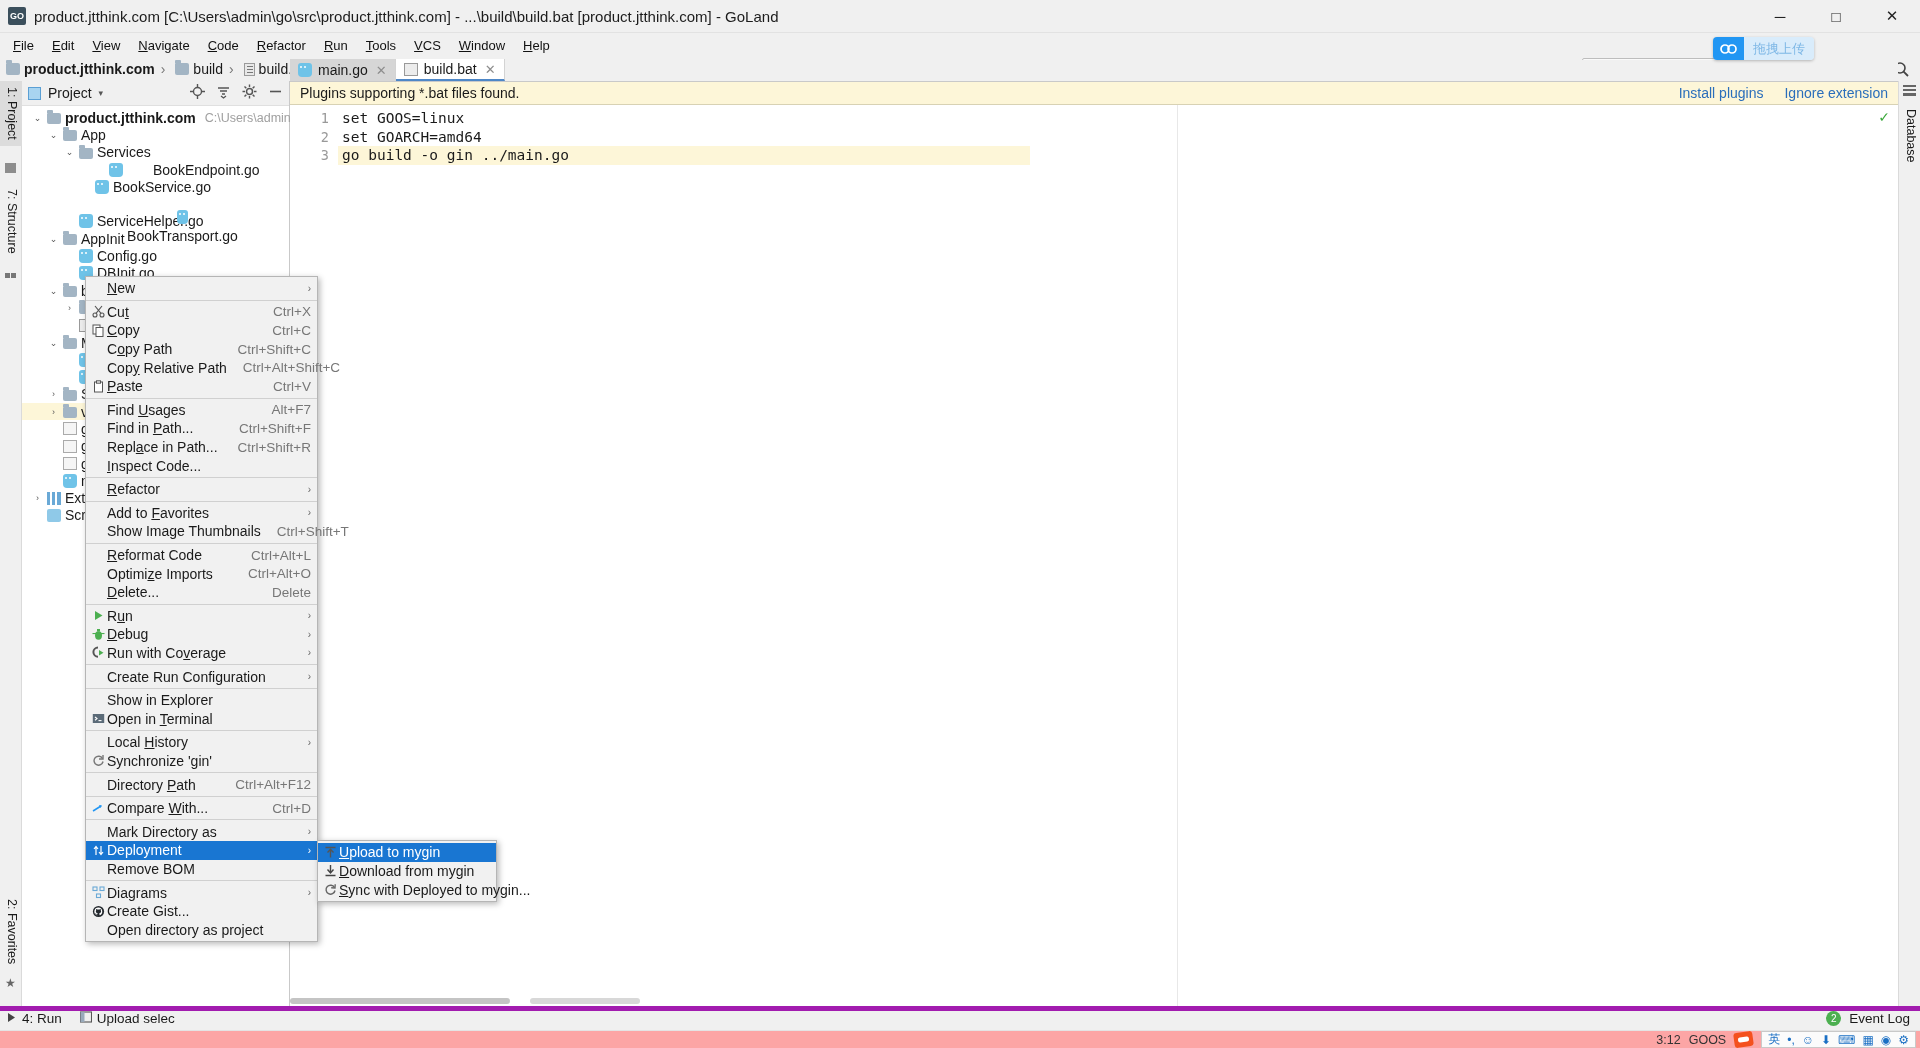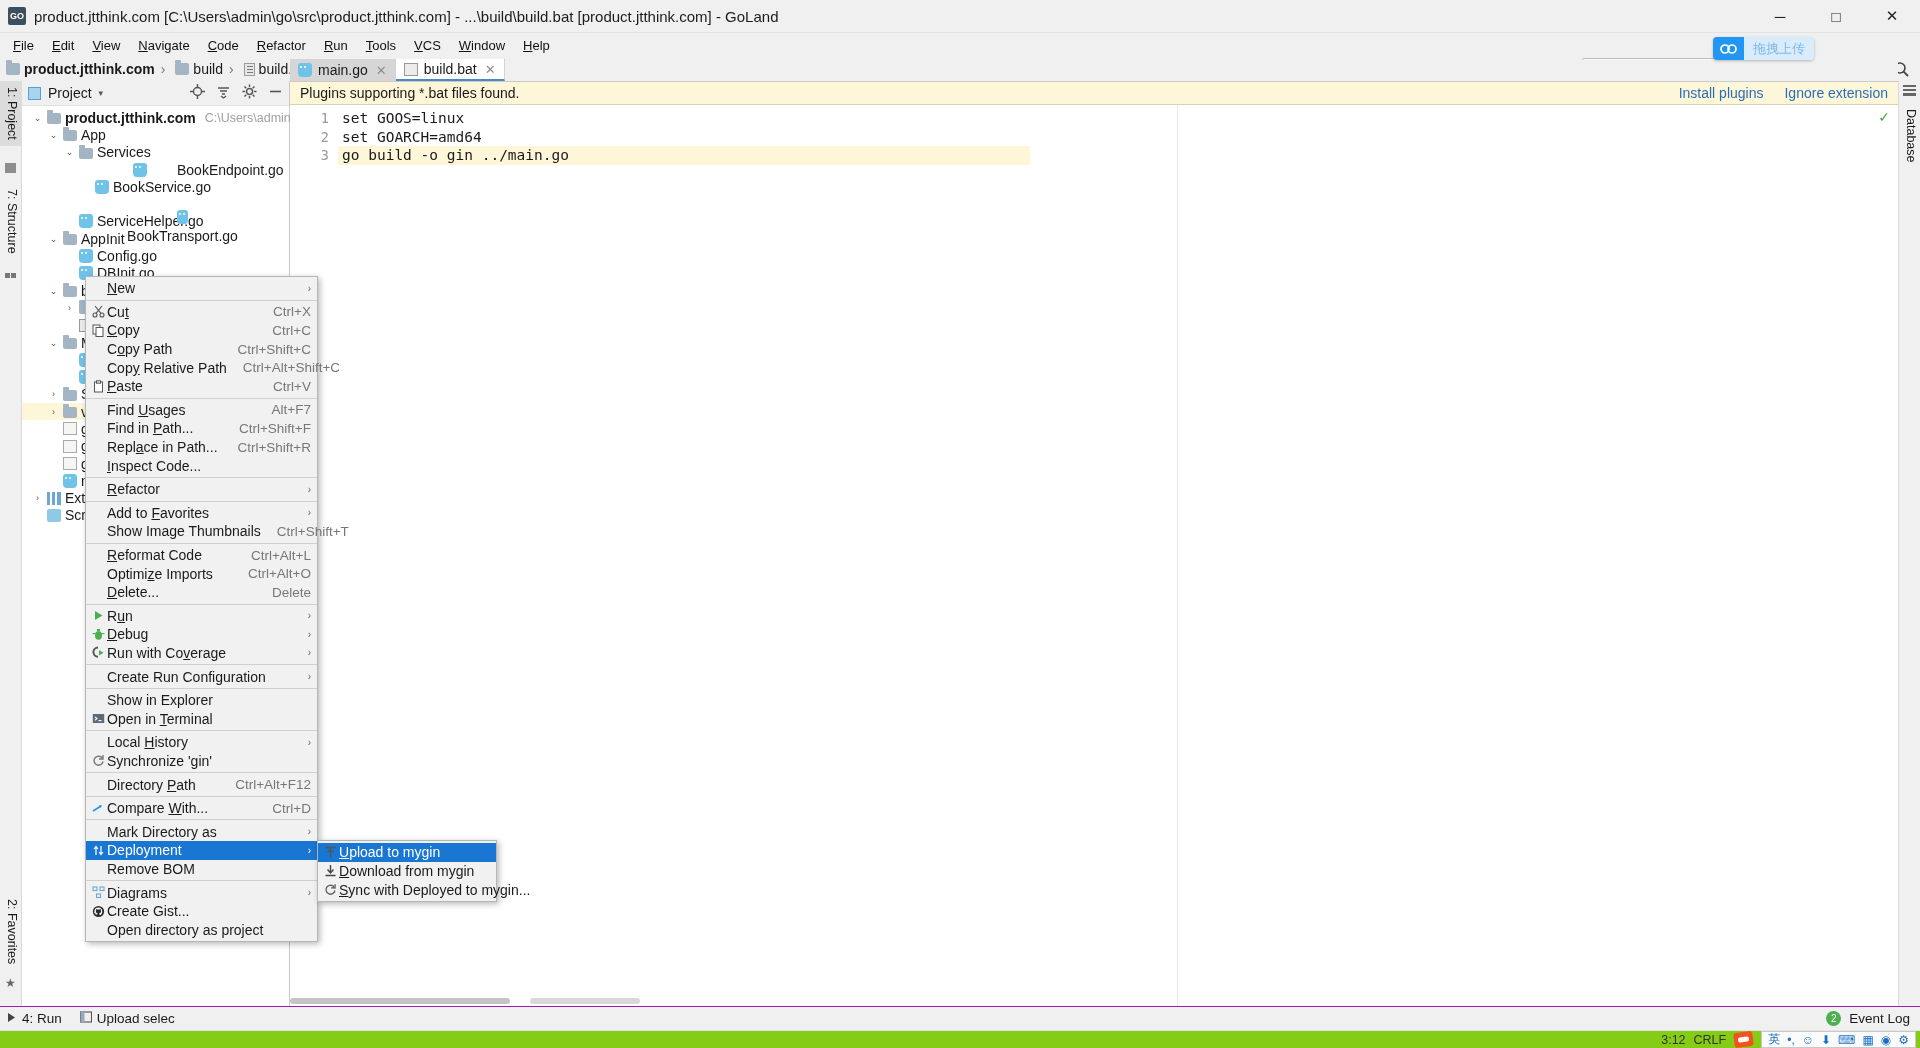--- a/index.html
+++ b/index.html
@@ -230,32 +230,32 @@
 
   .submenu {
     position: absolute; left: 318px; top: 765px; width: 180px;
     background: #f1f1f1; border: 1px solid #b5b5b5; z-index: 55;
     box-shadow: 2px 2px 6px rgba(0,0,0,.28); padding: 2px 0; font-size: 14px;
   }
 
   
   .bottombar {
     position: absolute; left: 0; right: 0; bottom: 18px; height: 24px;
-    background: #f0f0f0; display: flex; align-items: center; padding-left: 6px;
-    border-top: 1px solid #a21caf; font-size: 13.5px; gap: 18px;
+    background: #f0f0f0; display: flex; align-items: flex-start; padding-left: 6px;
+    border-top: 5px solid #a21caf; font-size: 13.5px; gap: 18px;
   }
   .bb-item { display: flex; align-items: center; gap: 5px; }
   .bb-right { margin-left: auto; display: flex; align-items: center; gap: 8px; padding-right: 10px; }
   .evlog-badge {
     width: 15px; height: 15px; border-radius: 50%; background: #4caf50; color: #fff;
     font-size: 10px; display: flex; align-items: center; justify-content: center;
   }
   .statusbar {
     position: absolute; left: 0; right: 0; bottom: 0; height: 18px;
-    background: #84cc16; display: flex; align-items: center; font-size: 12.5px;
+    background: #fca5a5; display: flex; align-items: center; font-size: 12.5px;
     color: #333; border-top: 1px solid #e4e4e4;
   }
   .sb-right { margin-left: auto; display: flex; align-items: center; gap: 8px; padding-right: 4px; }
   .ime-box {
     display: flex; align-items: center; gap: 7px; border: 1px solid #c9c9c9;
     background: #fbfbfb; padding: 1px 6px; height: 17px;
   }
   .ime-ico { font-size: 12px; color: #1a6fc4; }
   .sogou {
     width: 19px; height: 15px; background: #f4511e; border-radius: 3px;
@@ -445,21 +445,21 @@
         <div class="trow" style="padding-left: 26px;">
           <span class="arrow">⌄</span>
           <span class="ico folder"></span>
           <span class="tlabel">App</span>
         </div>
         <div class="trow" style="padding-left: 42px;">
           <span class="arrow">⌄</span>
           <span class="ico folder"></span>
           <span class="tlabel">Services</span>
         </div>
-        <div class="trow" style="padding-left: 70px; gap: 30px;">
+        <div class="trow" style="padding-left: 46px; gap: 30px;">
           <span class="arrow"></span>
           <span class="ico go"></span>
           <span class="tlabel">BookEndpoint.go</span>
         </div>
         <div class="trow" style="padding-left: 58px;">
           <span class="arrow"></span>
           <span class="ico go"></span>
           <span class="tlabel">BookService.go</span>
         </div>
         <div class="trow" style="padding-left: 58px; flex-direction: column;">
@@ -884,21 +884,21 @@
     </span>
     <span class="bb-right">
       <span class="evlog-badge">2</span>
       <span>Event Log</span>
     </span>
   </div>
 
   <div class="statusbar">
     <span class="sb-right">
       <span>3:12</span>
-      <span>CRLF</span>
+      <span>GOOS</span>
       <span class="sogou"></span>
       <span class="ime-box" id="imebox">
           <span class="ime-ico">英</span>
           <span class="ime-ico">•,</span>
           <span class="ime-ico">☺</span>
           <span class="ime-ico">⬇</span>
           <span class="ime-ico">⌨</span>
           <span class="ime-ico">▦</span>
           <span class="ime-ico">◉</span>
           <span class="ime-ico">⚙</span>

